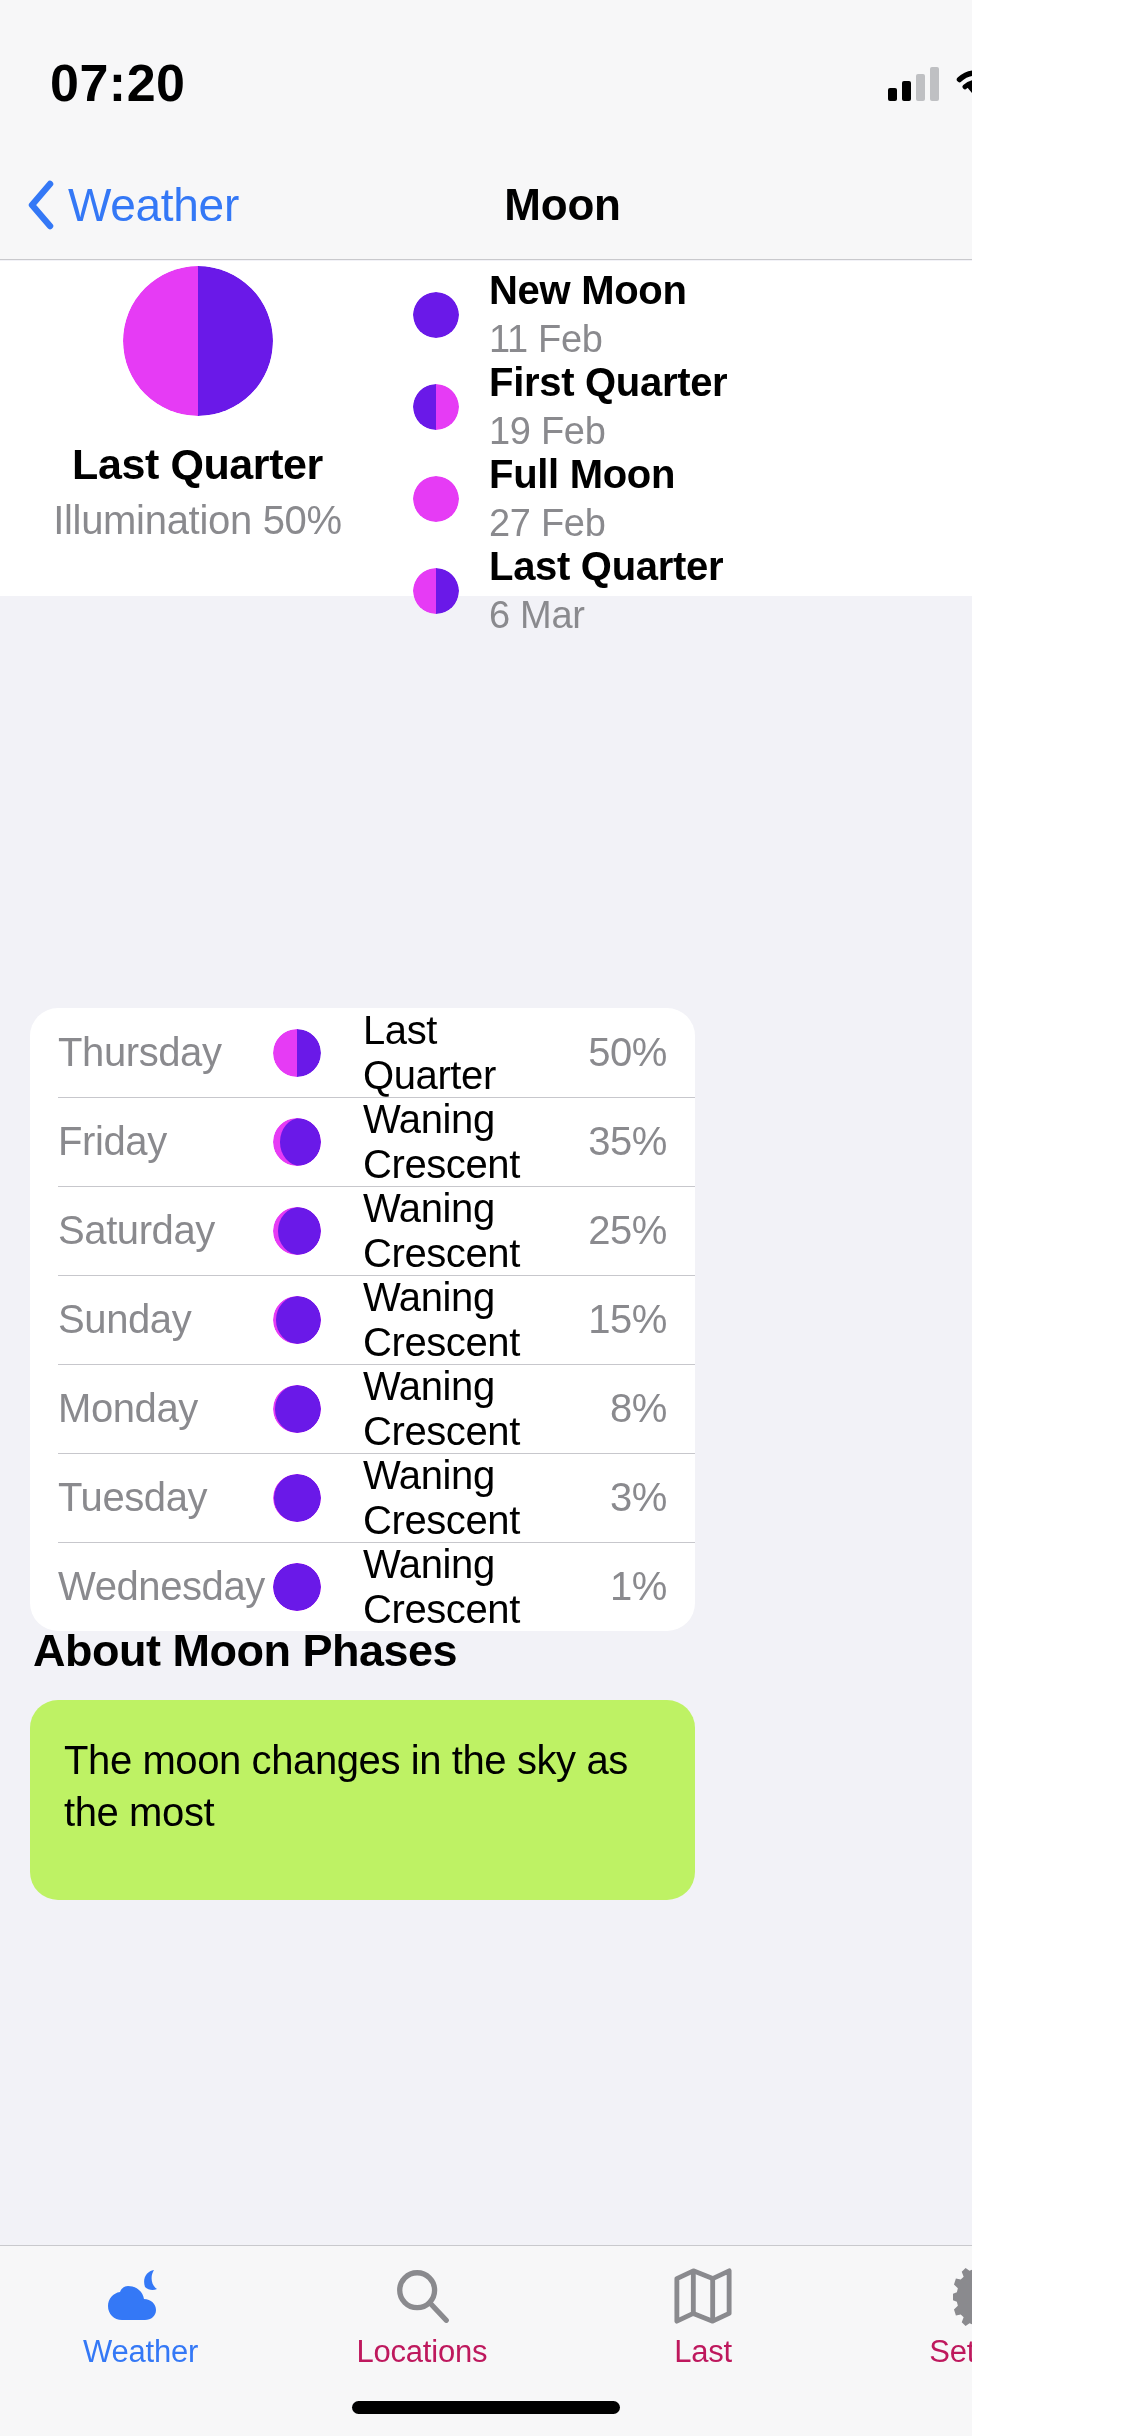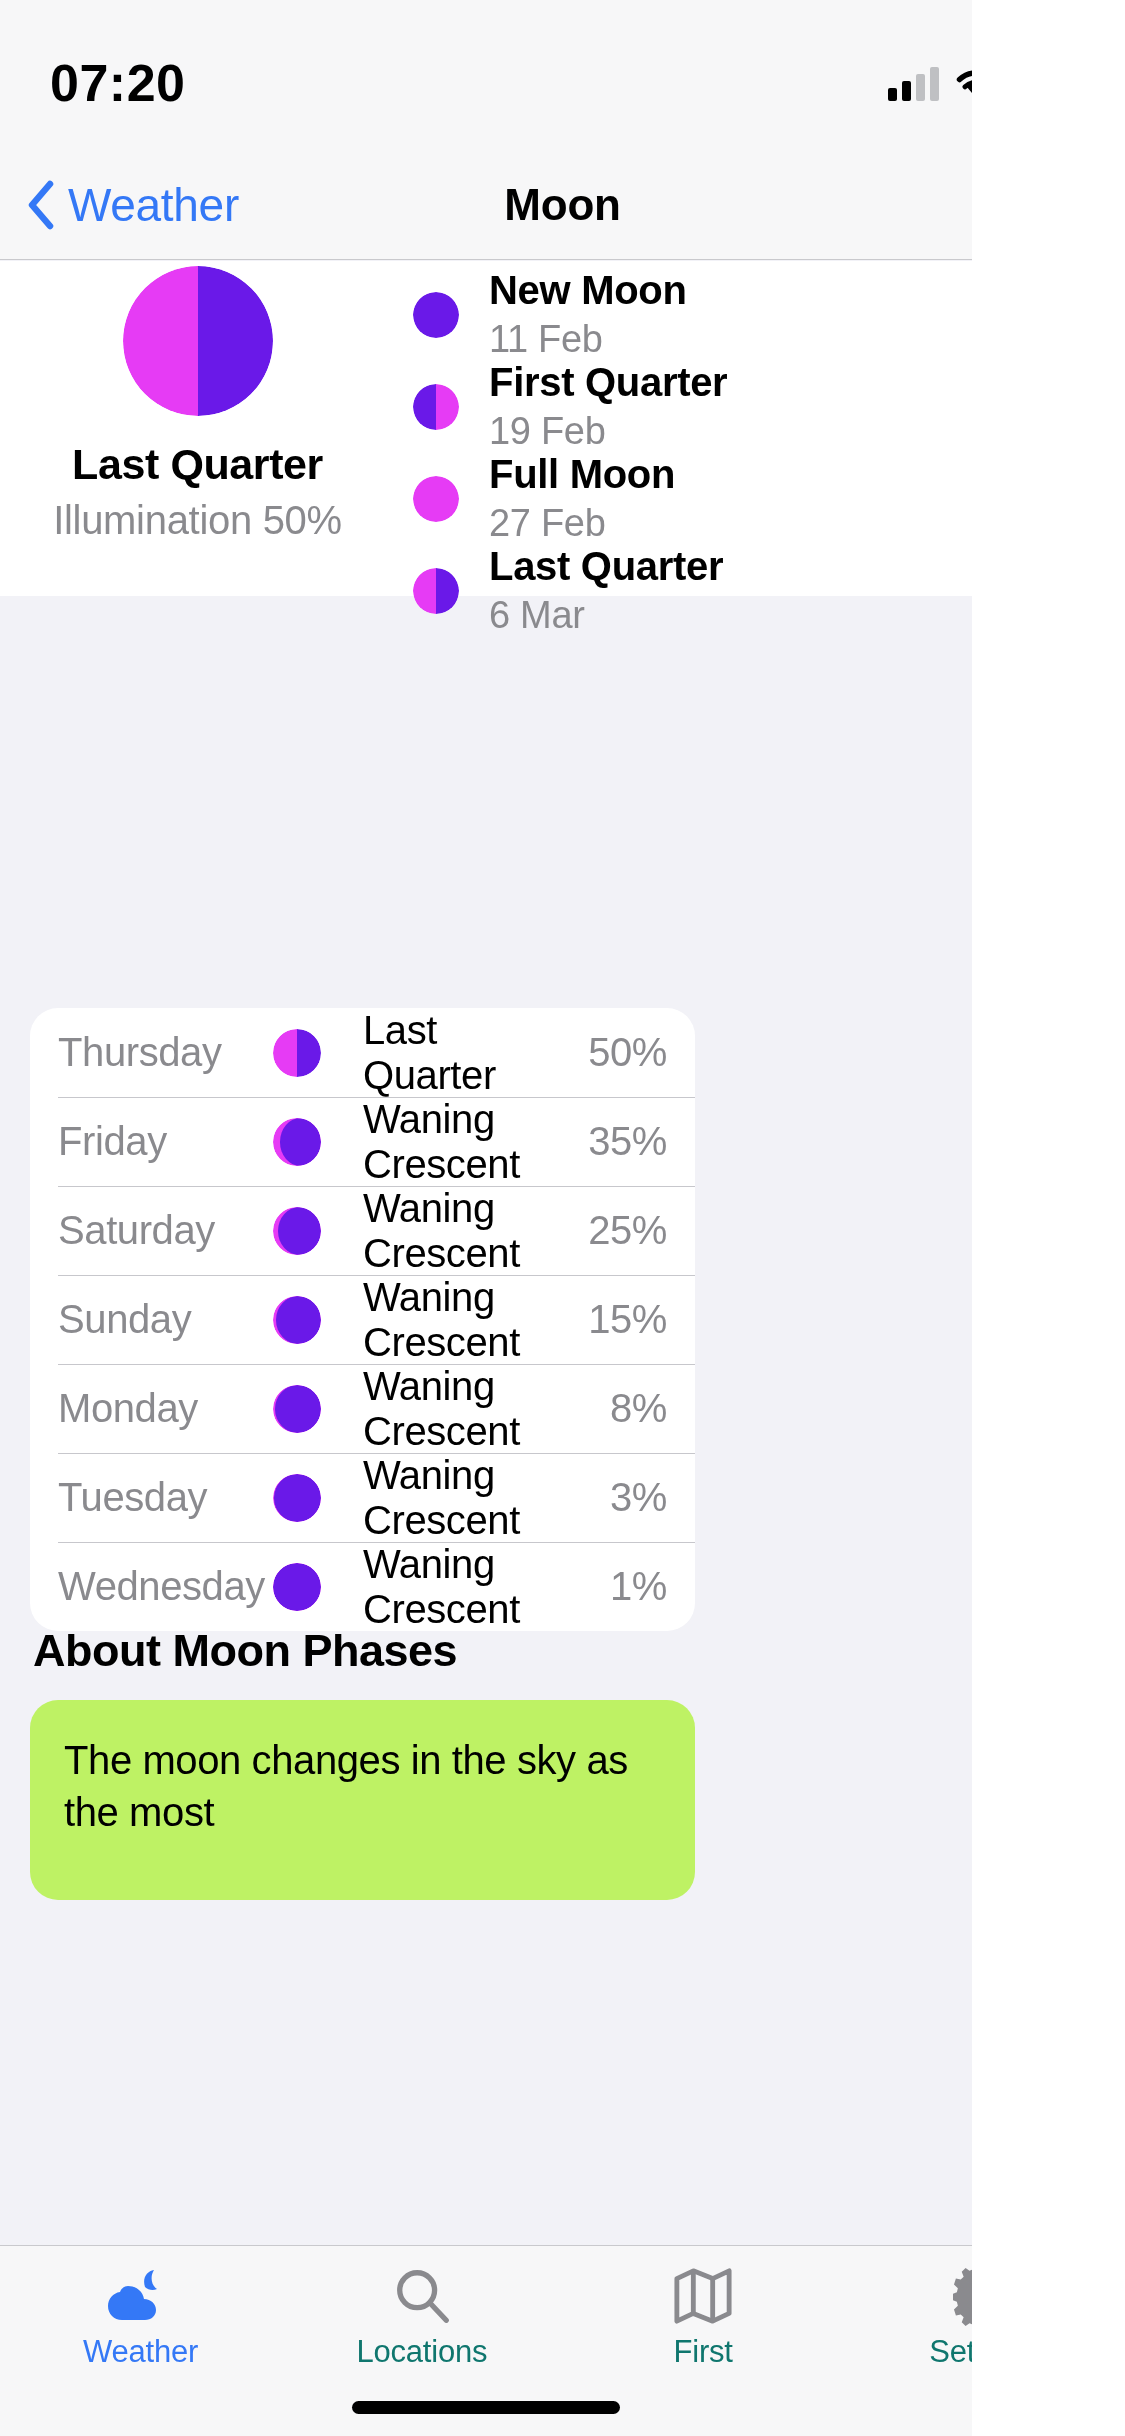--- a/index.html
+++ b/index.html
@@ -173,21 +173,21 @@
     width: 1125px; height: 191px;
     background: #F7F7F8;
     border-top: 1px solid #C9C9CD;
     display: flex; align-items: flex-start; padding-top: 18px;
   }
   .tab {
     flex: 1; display: flex; flex-direction: column;
     align-items: center; gap: 6px;
   }
   .tab-icon { height: 64px; display: flex; align-items: center; justify-content: center; }
-  .tab-label { font-size: 31px; color: #0f766e; letter-spacing: -0.2px; }
+  .tab-label { font-size: 31px; color: #be185d; letter-spacing: -0.2px; }
   .tab.active .tab-label { color: #3478F6; }
   .badge-dot {
     position: absolute; width: 26px; height: 26px; border-radius: 50%;
     background: #F0384F; top: -2px; right: -6px;
   }
   .home-indicator {
     position: absolute; bottom: 22px; left: 50%; transform: translateX(-50%);
     width: 268px; height: 13px; border-radius: 7px; background: #000;
   }
   .tab-icon-wrap { position: relative; }
@@ -363,21 +363,21 @@
         </div>
         <div class="tab-label">Locations</div>
       </div>
       <div class="tab">
         <div class="tab-icon tab-icon-wrap">
           <svg viewBox="0 0 64 62" width="62" height="60">
             <path d="M5 13 L22 5 L42 13 L59 5 L59 49 L42 57 L22 49 L5 57 Z" stroke="#8A8A8E" stroke-width="5" fill="none" stroke-linejoin="round"></path>
             <path d="M22 5 L22 49 M42 13 L42 57" stroke="#8A8A8E" stroke-width="5" fill="none"></path>
           </svg>
         </div>
-        <div class="tab-label">First</div>
+        <div class="tab-label">Last</div>
       </div>
       <div class="tab">
         <div class="tab-icon tab-icon-wrap">
           <svg viewBox="0 0 64 64" width="62" height="62">
             <path d="M32 4 l5 2 4-3 4 4 -2 5 3 3 5-1 2 6-4 4 1 4 5 2 0 6-5 2-1 4 4 4-2 6-5-1-3 3 2 5-4 4-4-3-5 2-2 5-6 0-2-5-5-2-4 3-4-4 2-5-3-3-5 1-2-6 4-4-1-4-5-2 0-6 5-2 1-4-4-4 2-6 5 1 3-3-2-5 4-4 4 3 5-2z" fill="#8A8A8E"></path>
             <circle cx="32" cy="32" r="11" fill="#F7F7F8"></circle>
           </svg>
           <span class="badge-dot"></span>
         </div>
         <div class="tab-label">Settings</div>

